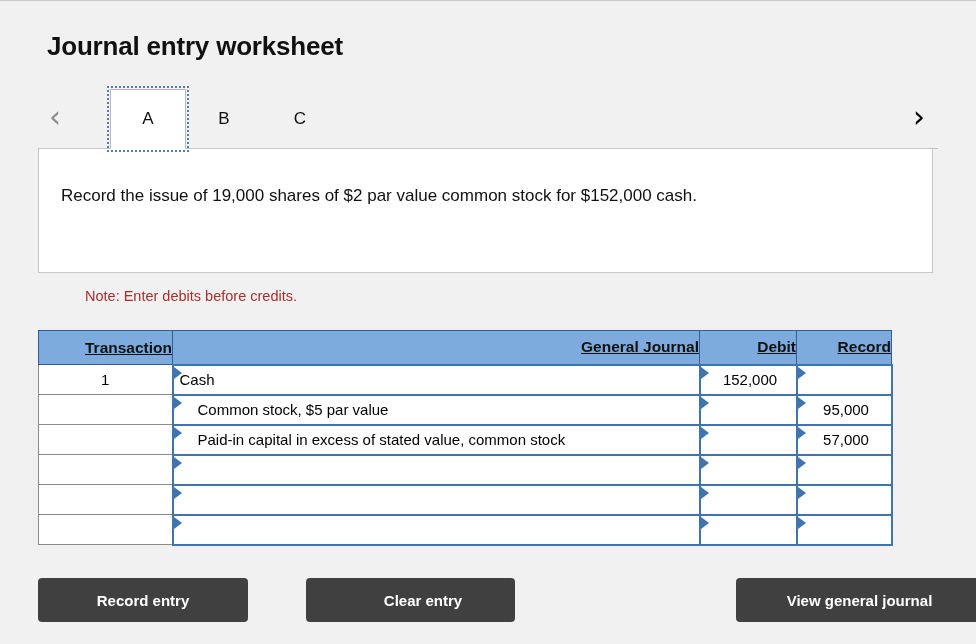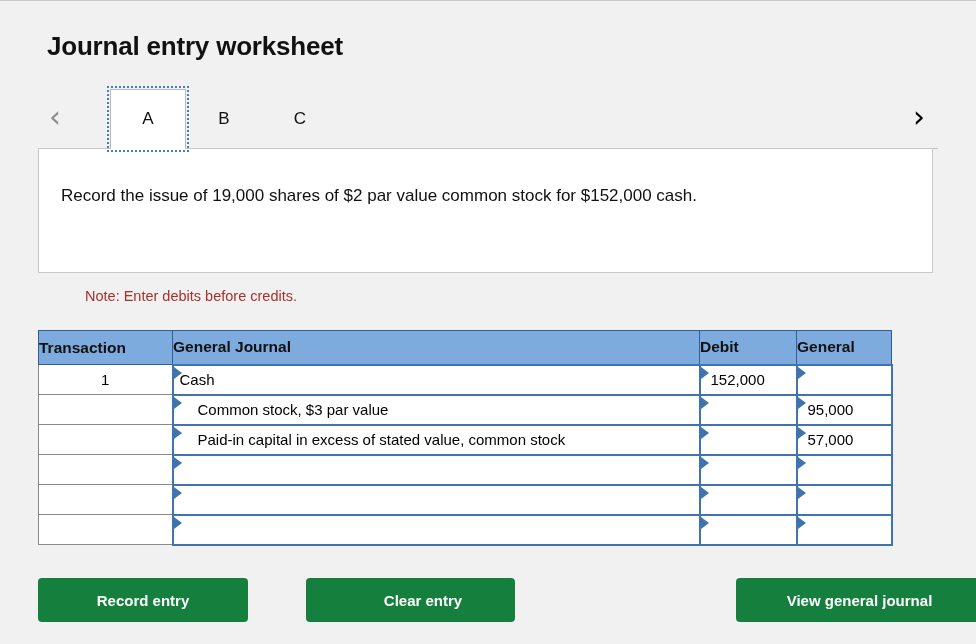--- a/index.html
+++ b/index.html
@@ -124,22 +124,23 @@
     table-layout: fixed;
     font-size: 15px;
   }
   .journal th {
     background: #7dabdd;
     border: 1px solid #2f5f96;
     height: 34px;
     font-size: 15.5px;
     font-weight: bold;
     color: #111;
-    text-align: left;
+    text-align: right;
     padding: 0;
+    text-decoration: underline;
   }
   .journal td {
     height: 30px;
     padding: 0;
     vertical-align: middle;
     background: #ffffff;
   }
   .col-txn  { width: 134px; }
   .col-gj   { width: 527px; }
   .col-deb  { width: 97px;  }
@@ -149,21 +150,21 @@
     border: 1px solid #8a8a8a;
     text-align: center;
     font-size: 15px;
   }
   td.cell {
     border: 2px solid #3f74ae;
     position: relative;
     padding-left: 6px;
   }
   td.cell.num {
-    text-align: left;
+    text-align: center;
     padding-right: 6px;
     padding-left: 10px;
   }
   
   td.cell::before {
     content: "";
     position: absolute;
     left: 0px;
     top: 1px;
     width: 0;
@@ -171,21 +172,21 @@
     border-top: 6px solid transparent;
     border-bottom: 6px solid transparent;
     border-left: 8px solid #3f74ae;
   }
   .indent { padding-left: 18px; display: inline-block; }
 
   
   .btn {
     position: absolute;
     height: 44px;
-    background: #15803d;
+    background: #404040;
     color: #ffffff;
     font-size: 15px;
     font-weight: bold;
     border: none;
     border-radius: 4px;
     cursor: pointer;
     font-family: "Liberation Sans", sans-serif;
   }
   .btn-record { left: 38px;  top: 577px; width: 210px; }
   .btn-clear  { left: 306px; top: 577px; width: 209px; padding-left: 31px; }
@@ -218,33 +219,33 @@
     <col class="col-txn">
       <col class="col-gj">
       <col class="col-deb">
       <col class="col-cred">
   </colgroup>
   <thead>
     <tr>
       <th>Transaction</th>
       <th>General Journal</th>
       <th>Debit</th>
-      <th>General</th>
+      <th>Record</th>
     </tr>
   </thead>
   <tbody>
     <tr>
       <td class="txn">1</td>
       <td class="cell"><span>Cash</span></td>
       <td class="cell num">152,000</td>
       <td class="cell num"></td>
     </tr>
     <tr>
       <td class="txn"></td>
-      <td class="cell"><span class="indent">Common stock, $3 par value</span></td>
+      <td class="cell"><span class="indent">Common stock, $5 par value</span></td>
       <td class="cell num"></td>
       <td class="cell num">95,000</td>
     </tr>
     <tr>
       <td class="txn"></td>
       <td class="cell"><span class="indent">Paid-in capital in excess of stated value, common stock</span></td>
       <td class="cell num"></td>
       <td class="cell num">57,000</td>
     </tr>
     <tr>

